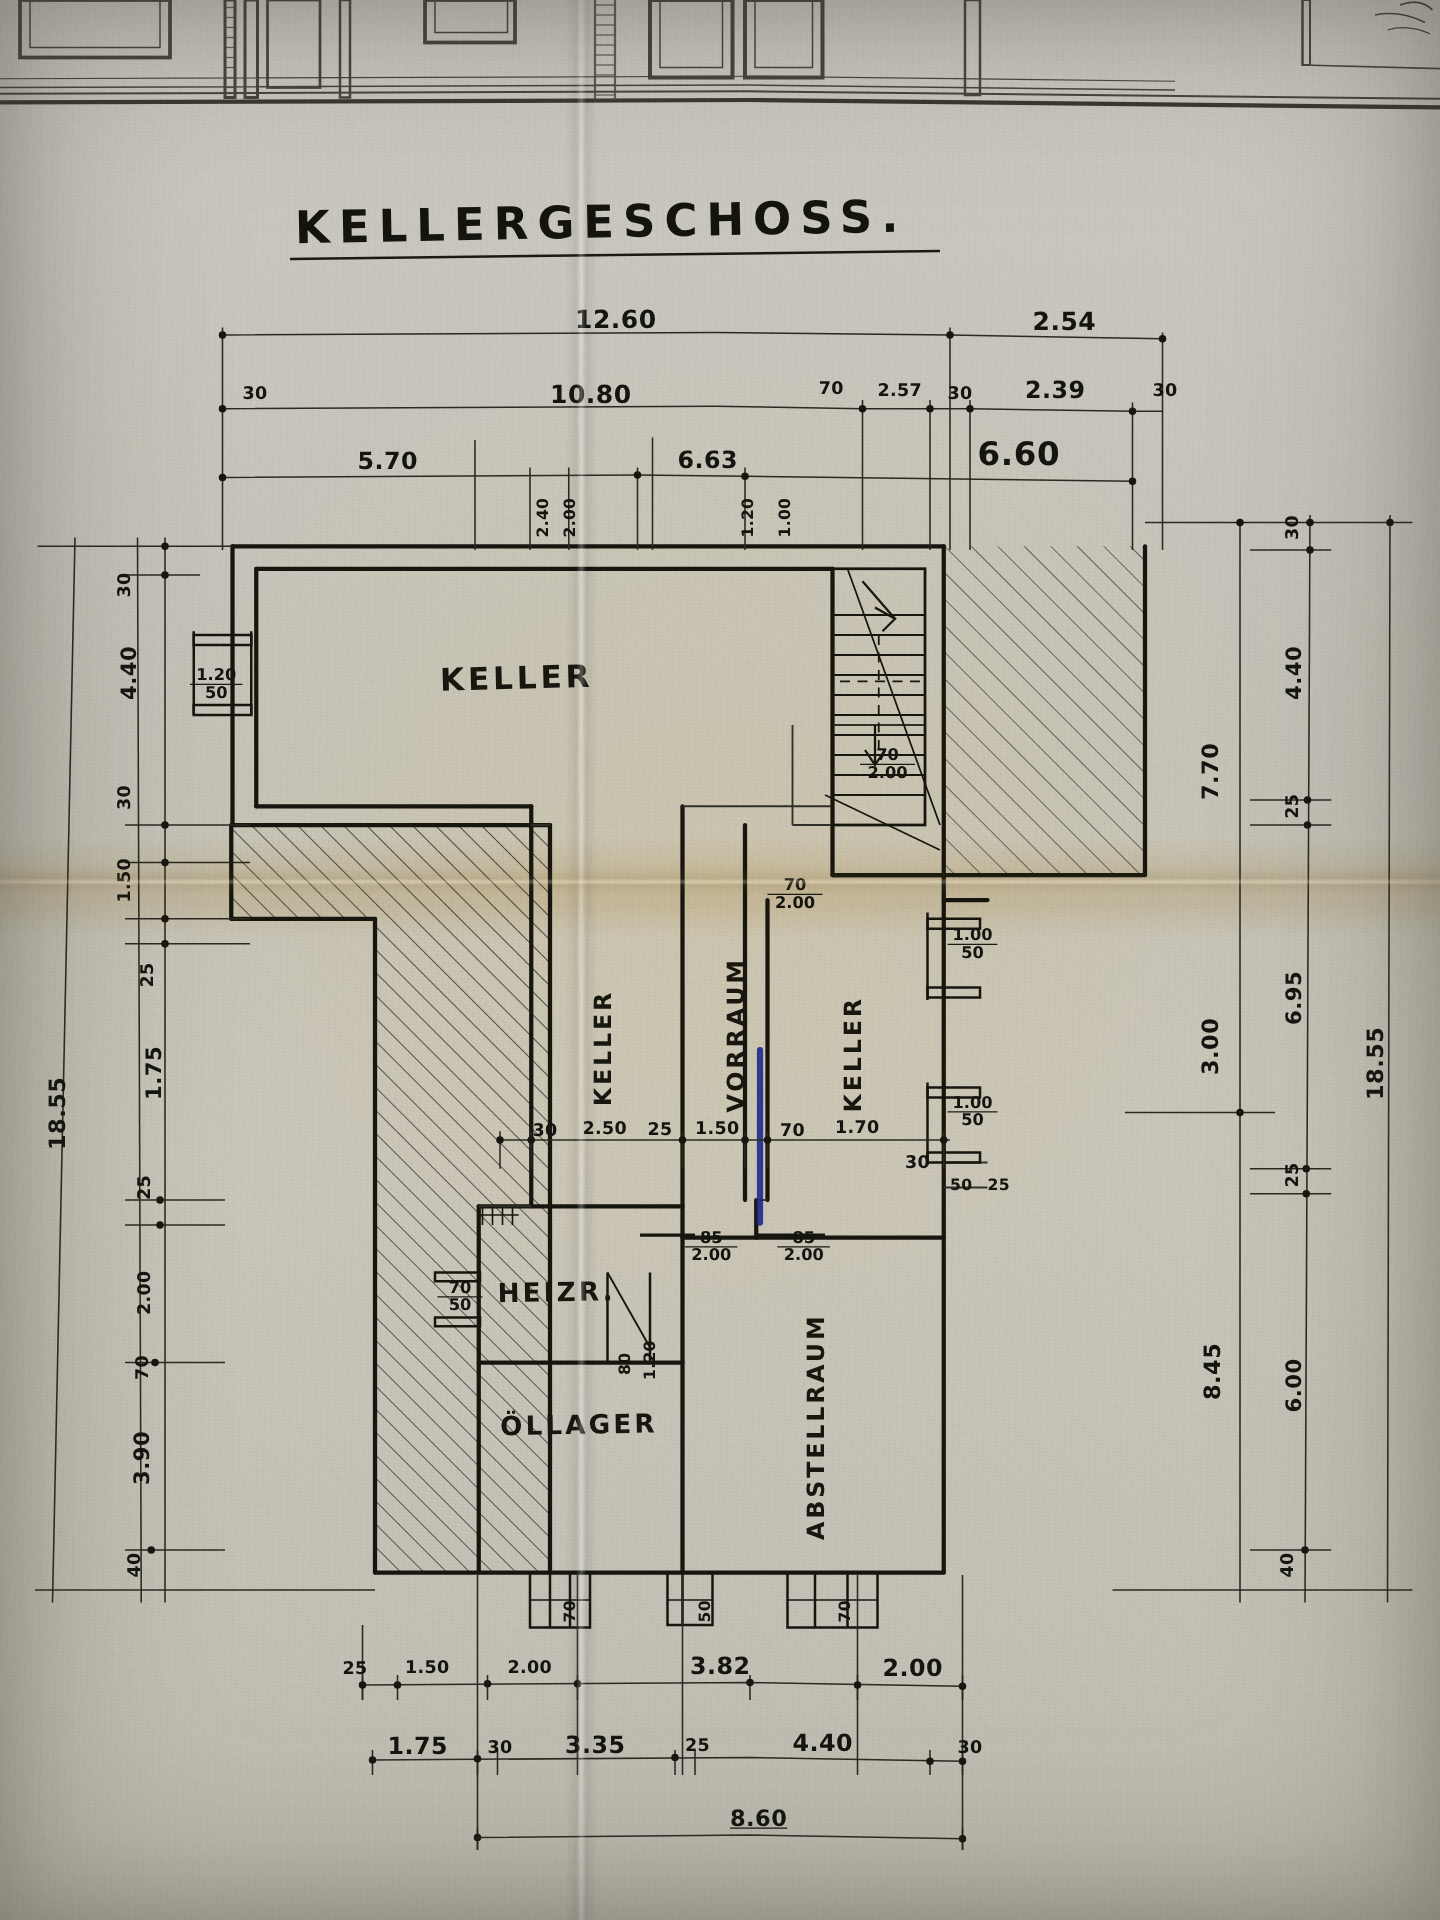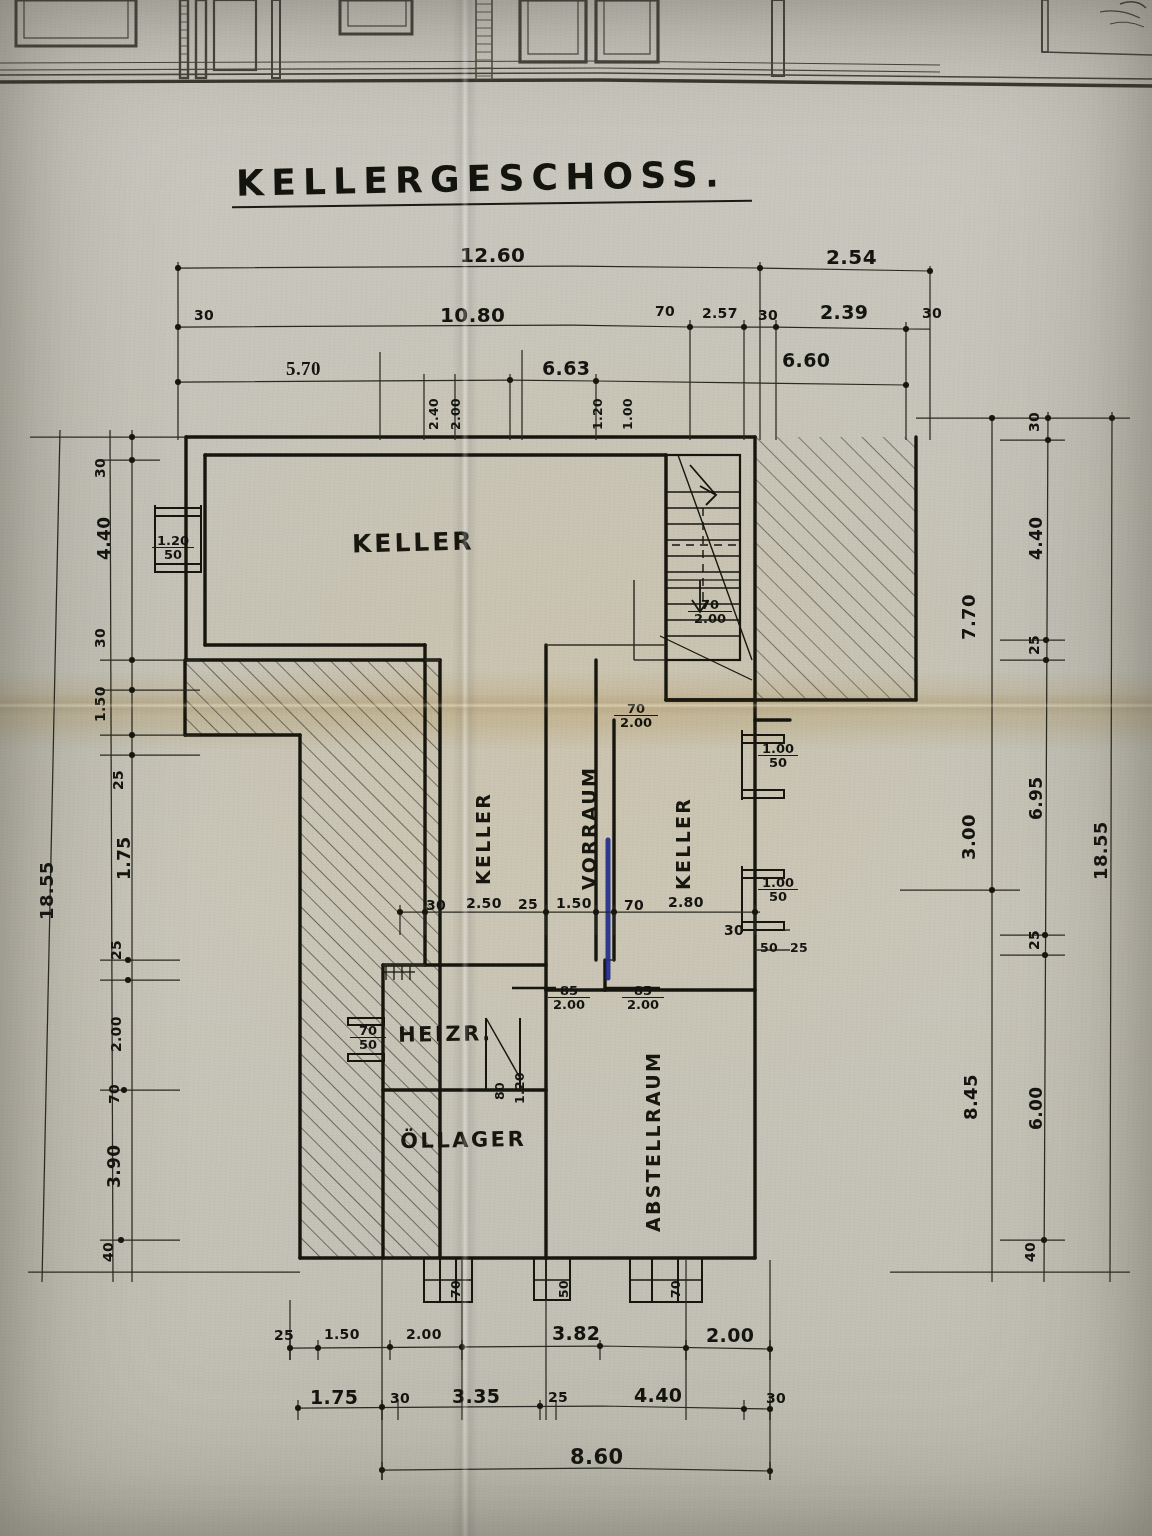--- a/index.html
+++ b/index.html
@@ -426,23 +426,23 @@
   <div class="dim" style="left:826px;top:245px;font-size:20px;">2.54</div>
 
   <div class="dim dimS" style="left:194px;top:307px;">30</div>
   <div class="dim" style="left:440px;top:303px;font-size:20px;">10.80</div>
   <div class="dim dimS" style="left:655px;top:303px;">70</div>
   <div class="dim dimS" style="left:702px;top:305px;">2.57</div>
   <div class="dim dimS" style="left:758px;top:307px;">30</div>
   <div class="dim" style="left:820px;top:301px;font-size:19px;">2.39</div>
   <div class="dim dimS" style="left:922px;top:305px;">30</div>
 
-  <div class="dim" style="left:286px;top:358px;font-size:19px;font-family:Liberation Serif, serif;">5.70</div>
+  <div class="dim" style="left:286px;top:358px;font-size:19px;">5.70</div>
   <div class="dim" style="left:542px;top:357px;font-size:19px;">6.63</div>
-  <div class="dim" style="left:782px;top:349px;font-size:19px;">6.60</div>
+  <div class="dim" style="left:782px;top:349px;font-size:26px;">6.60</div>
 
   <div class="dim dimXS rot90" style="left:426px;top:430px;">2.40</div>
   <div class="dim dimXS rot90" style="left:448px;top:430px;">2.00</div>
   <div class="dim dimXS rot90" style="left:590px;top:430px;">1.20</div>
   <div class="dim dimXS rot90" style="left:620px;top:430px;">1.00</div>
 
   <div class="dim dimS rot90" style="left:92px;top:478px;">30</div>
   <div class="dim rot90" style="left:94px;top:560px;">4.40</div>
   <div class="dim dimS rot90" style="left:92px;top:648px;">30</div>
   <div class="dim dimS rot90" style="left:92px;top:722px;">1.50</div>
@@ -467,40 +467,40 @@
   <div class="dim dimS rot90" style="left:1022px;top:1262px;">40</div>
 
   <div class="dim rot90" style="left:960px;top:1120px;font-size:18px;">8.45</div>
   <div class="dim rot90" style="left:1090px;top:880px;font-size:18px;">18.55</div>
 
   <div class="dim dimS" style="left:426px;top:897px;">30</div>
   <div class="dim dimS" style="left:466px;top:895px;">2.50</div>
   <div class="dim dimS" style="left:518px;top:896px;">25</div>
   <div class="dim dimS" style="left:556px;top:895px;">1.50</div>
   <div class="dim dimS" style="left:624px;top:897px;">70</div>
-  <div class="dim dimS" style="left:668px;top:894px;">2.80</div>
+  <div class="dim dimS" style="left:668px;top:894px;">1.70</div>
   <div class="dim dimS" style="left:724px;top:922px;">30</div>
 
   <div class="dim dimXS" style="left:760px;top:940px;">50</div>
   <div class="dim dimXS" style="left:790px;top:940px;">25</div>
 
   <div class="dim dimS" style="left:274px;top:1327px;">25</div>
   <div class="dim dimS" style="left:324px;top:1326px;">1.50</div>
   <div class="dim dimS" style="left:406px;top:1326px;">2.00</div>
   <div class="dim" style="left:552px;top:1322px;font-size:19px;">3.82</div>
   <div class="dim" style="left:706px;top:1324px;font-size:19px;">2.00</div>
 
   <div class="dim" style="left:310px;top:1386px;font-size:19px;">1.75</div>
   <div class="dim dimS" style="left:390px;top:1390px;">30</div>
   <div class="dim" style="left:452px;top:1385px;font-size:19px;">3.35</div>
   <div class="dim dimS" style="left:548px;top:1389px;">25</div>
   <div class="dim" style="left:634px;top:1384px;font-size:19px;">4.40</div>
   <div class="dim dimS" style="left:766px;top:1390px;">30</div>
 
-  <div class="dim" style="left:570px;top:1445px;font-size:21px;">8.60</div>
+  <div class="dim" style="left:584px;top:1445px;font-size:18px;text-decoration:underline;">8.60</div>
 
   <div class="frac" style="left:152px;top:534px;width:42px;">
     <b>1.20</b>
     <i>50</i>
   </div>
 
   <div class="frac" style="left:688px;top:598px;width:44px;">
     <b>70</b>
     <i>2.00</i>
   </div>

